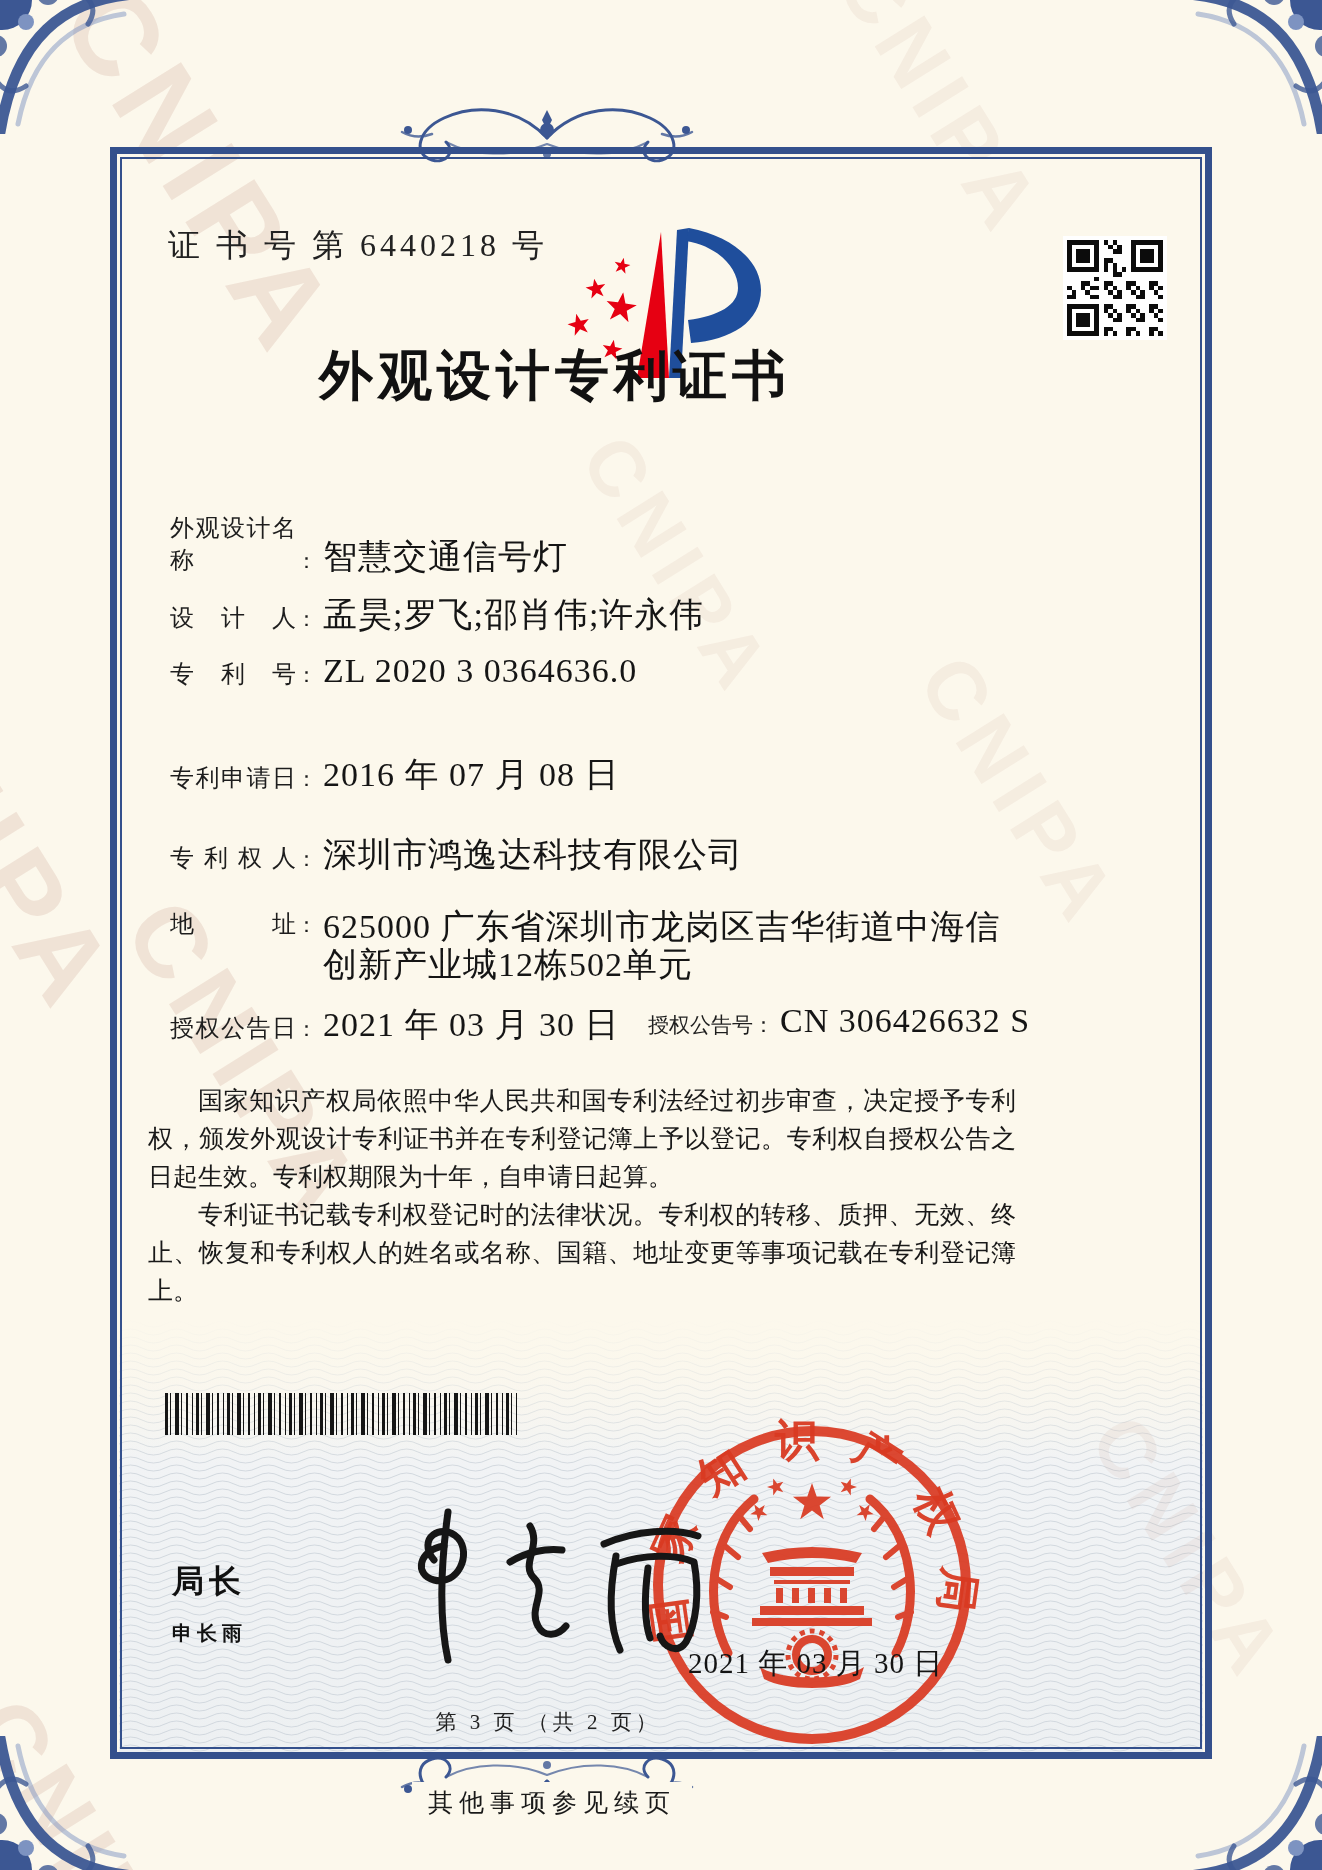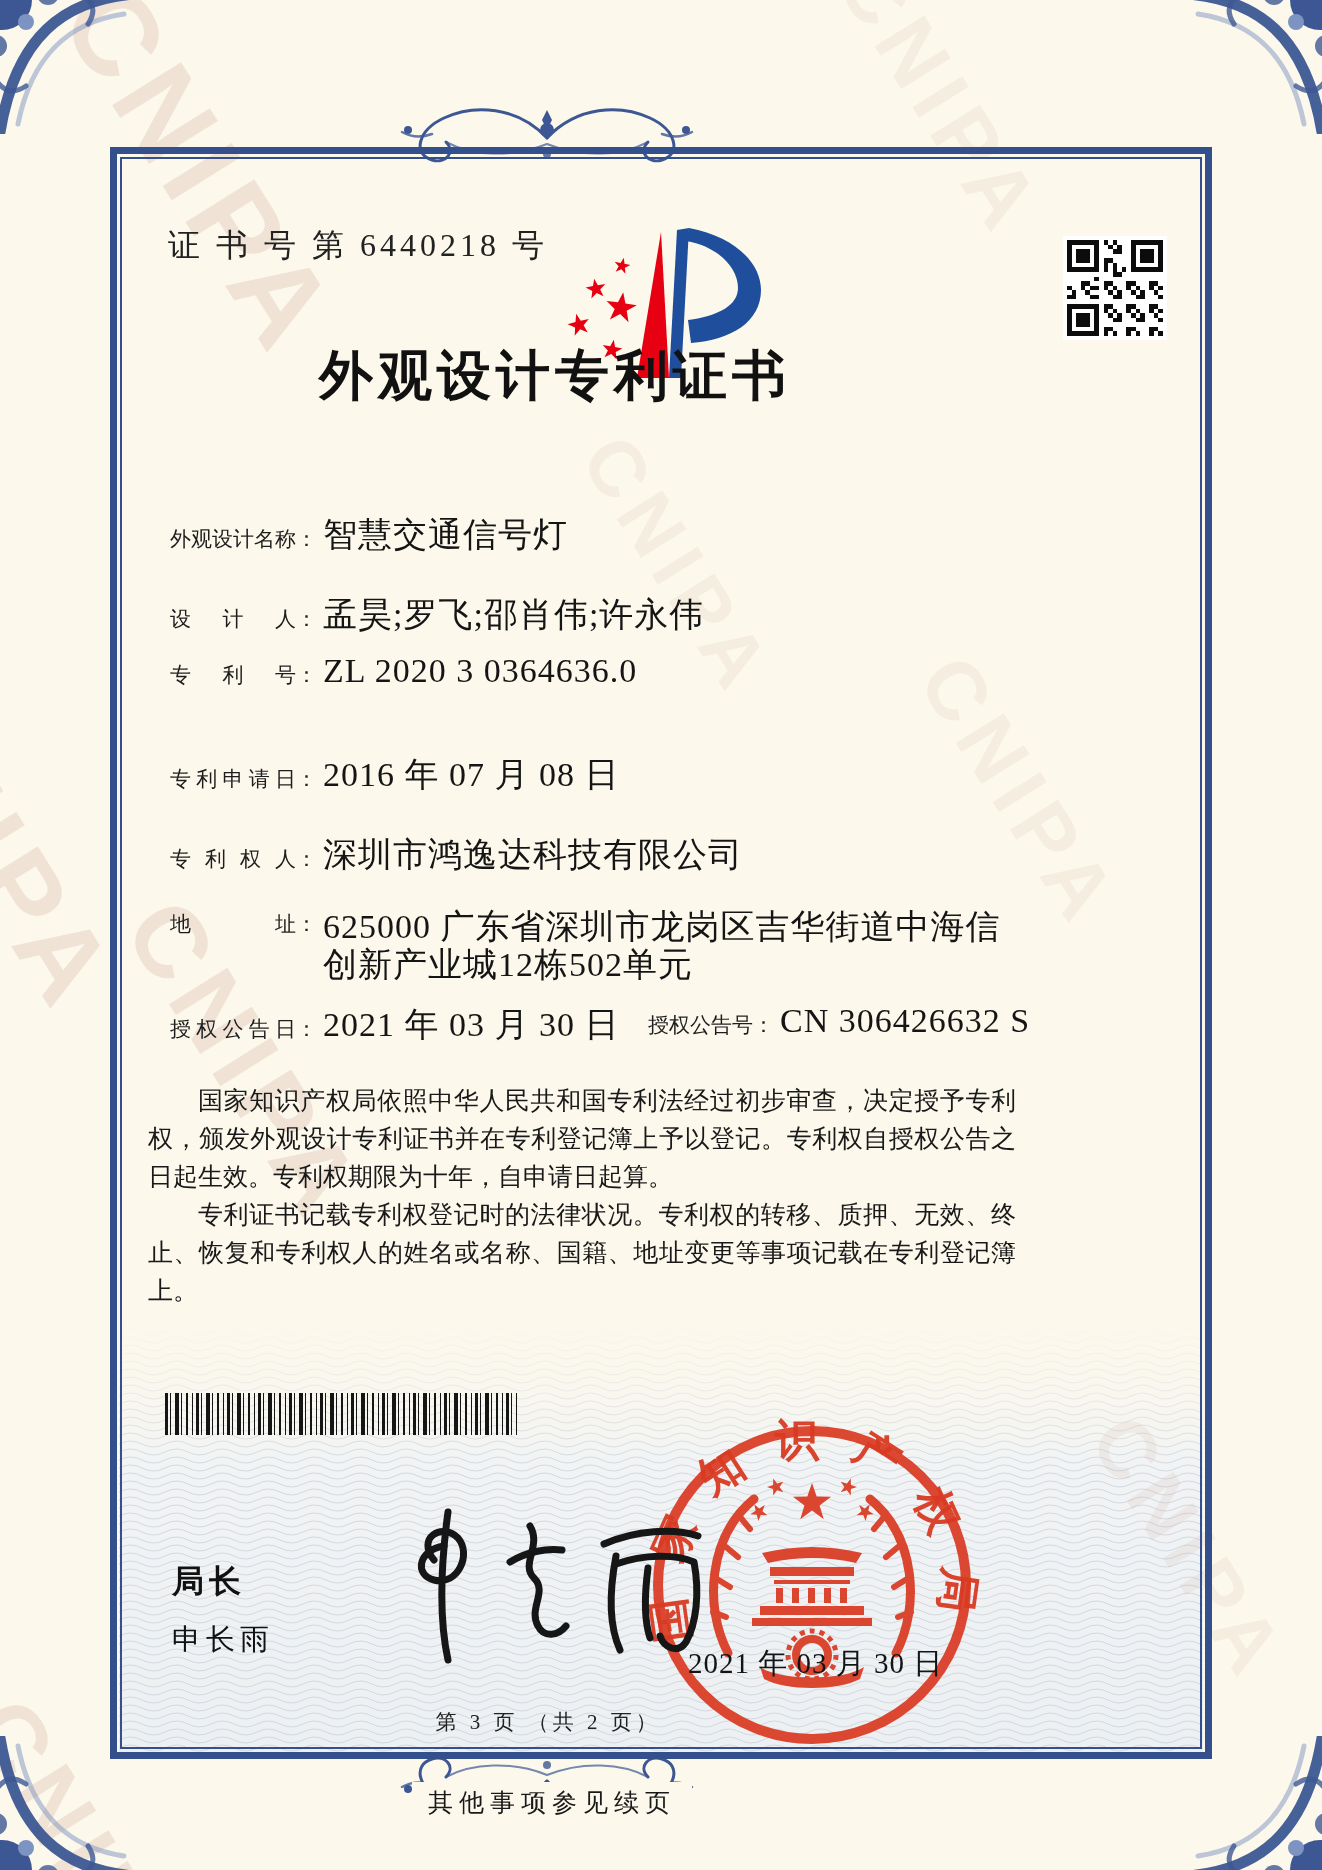--- a/index.html
+++ b/index.html
@@ -38,21 +38,21 @@
   .cert-no{position:absolute;left:168px;top:224px;z-index:3;font-size:32px;letter-spacing:4px;color:#222;}
   .logo{position:absolute;left:565px;top:226px;width:200px;height:160px;z-index:3;}
   .qr{position:absolute;left:1063px;top:236px;width:104px;height:104px;z-index:3;background:#fff;padding:4px;box-sizing:border-box;}
   .qr svg{width:100%;height:100%;shape-rendering:crispEdges;}
 
   .title{position:absolute;left:0;top:340px;width:1110px;margin:0;text-align:center;z-index:3;
          font-size:54px;font-weight:bold;letter-spacing:5px;color:#111;}
 
   
   .frow{position:absolute;left:170px;z-index:3;font-size:26px;width:900px;}
-  .flabel{display:inline-block;width:126px;font-size:21px;text-align:justify;text-align-last:justify;
+  .flabel{display:inline-block;width:126px;font-size:24px;text-align:justify;text-align-last:justify;
           vertical-align:baseline;color:#1d1d1d;font-family:Liberation Mono, monospace;}
   .flabel2{font-size:21px;color:#1d1d1d;}
   .fcolon{font-size:21px;padding-right:6px;}
   .fvalue{font-size:34px;color:#151515;letter-spacing:1px;}
   .fvalue.wrap{display:inline-block;width:702px;vertical-align:top;line-height:38px;}
   .pair2{position:absolute;left:478px;top:0;}
 
   
   .body-text{position:absolute;left:148px;top:1082px;width:868px;z-index:3;
              font-size:25px;line-height:38px;text-align:justify;color:#191919;}
@@ -60,21 +60,21 @@
 
   
   .barcode{position:absolute;left:165px;top:1393px;width:352px;height:42px;z-index:3;
     background:
       repeating-linear-gradient(90deg,#151515 0 3px,transparent 3px 5px,#151515 5px 6px,transparent 6px 10px,
         #151515 10px 14px,transparent 14px 16px,#151515 16px 17px,transparent 17px 21px,
         #151515 21px 23px,transparent 23px 27px,#151515 27px 28px,transparent 28px 31px);}
   .director-label{position:absolute;left:172px;top:1560px;z-index:3;
     font-family:"Liberation Sans","DejaVu Sans",sans-serif;font-weight:600;font-size:32px;letter-spacing:5px;color:#111;}
   .director-name{position:absolute;left:172px;top:1620px;z-index:3;
-    font-family:"Liberation Sans","DejaVu Sans",sans-serif;font-weight:400;font-size:29px;letter-spacing:5px;color:#111;}
+    font-family:"Liberation Sans","DejaVu Sans",sans-serif;font-weight:700;font-size:20px;letter-spacing:5px;color:#111;}
   .signature{position:absolute;left:382px;top:1502px;width:342px;height:190px;z-index:4;}
   .seal{position:absolute;left:642px;top:1415px;width:340px;height:340px;z-index:3;}
   .seal-date{position:absolute;left:688px;top:1644px;z-index:5;font-size:29px;color:#141414;letter-spacing:1px;}
   .page-info{position:absolute;left:0;top:1708px;width:1096px;text-align:center;z-index:3;
              font-size:21px;letter-spacing:4px;color:#222;}
   .cont-note{position:absolute;left:412px;top:1782px;z-index:3;font-size:25px;letter-spacing:6px;
              color:#191919;background:#fcf8ec;padding:4px 16px;}
 </style>
 </head>
 <body>

